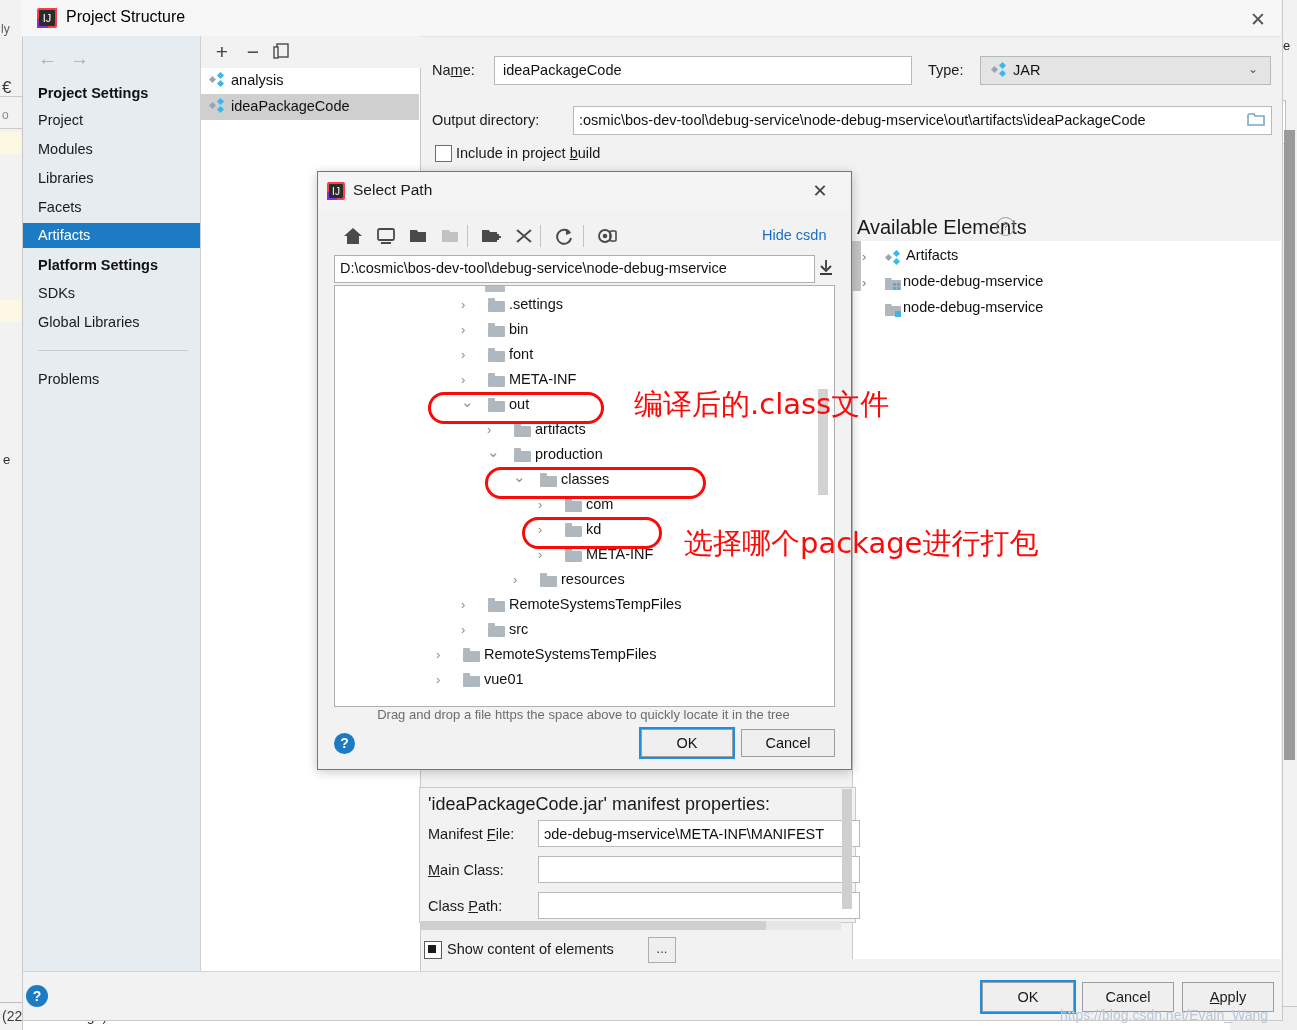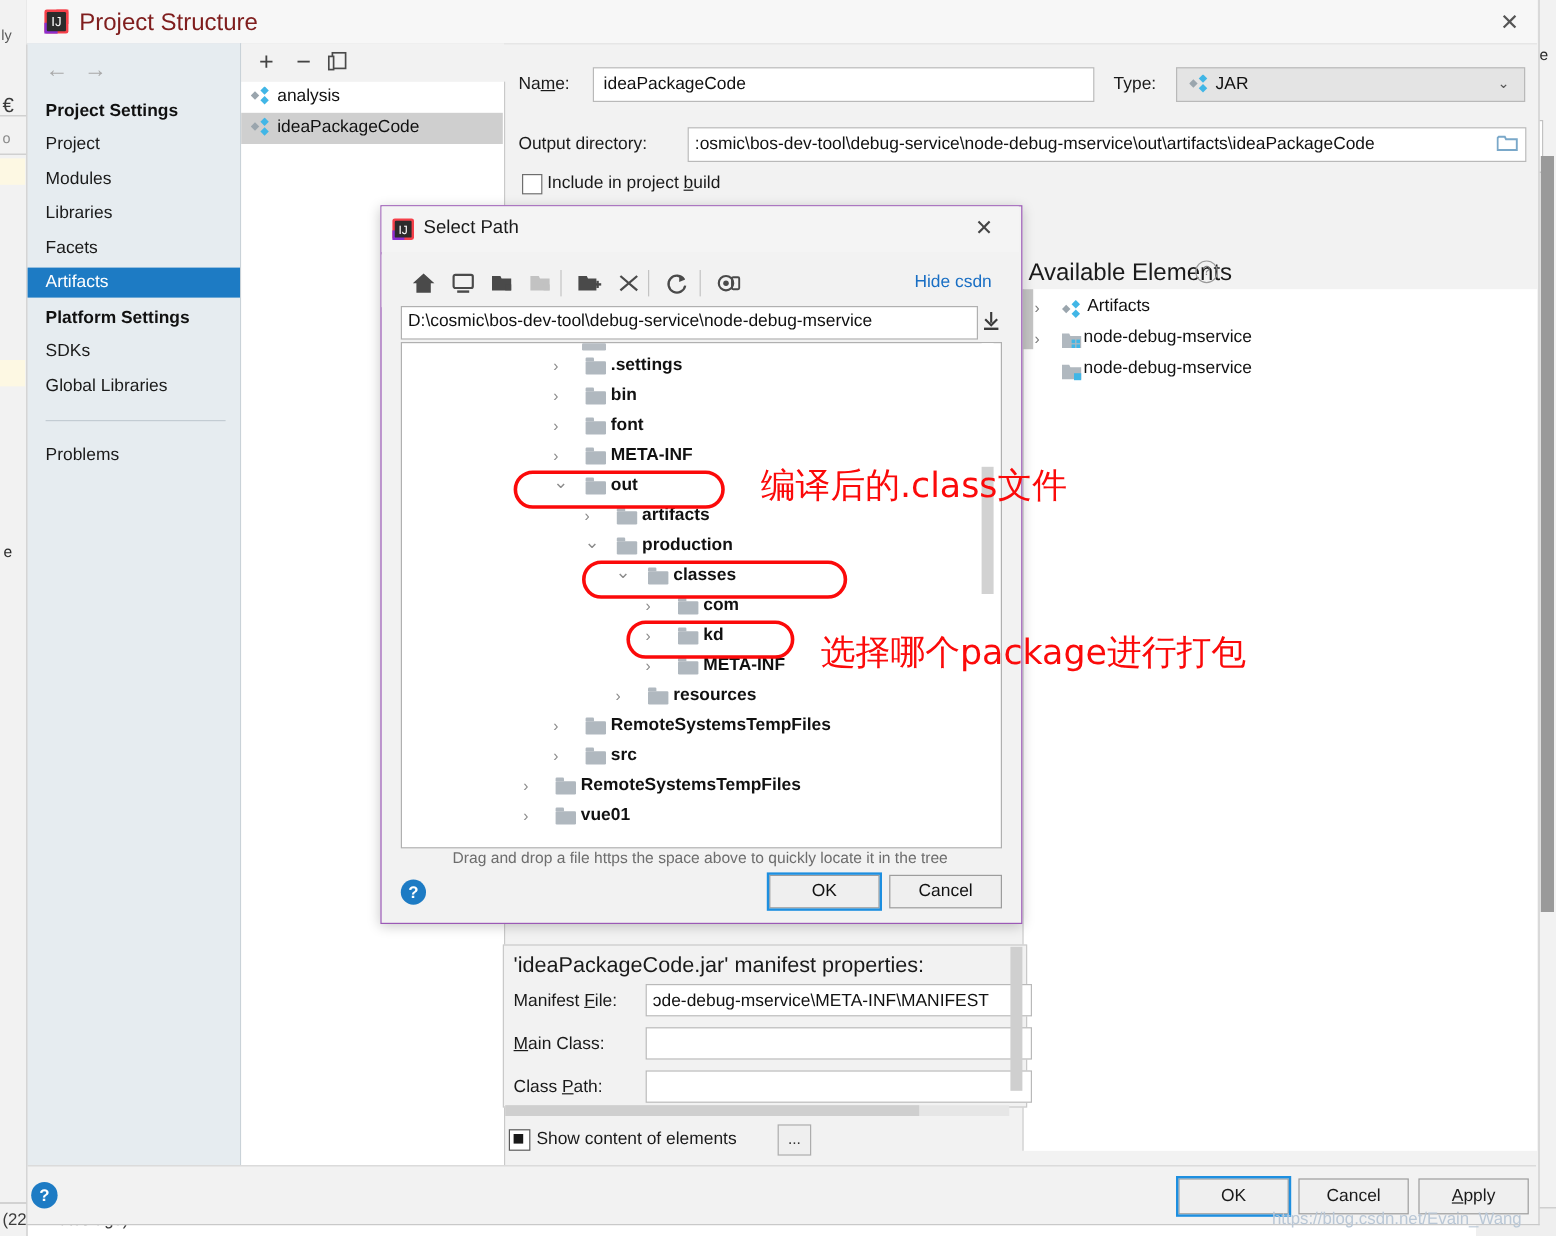--- a/index.html
+++ b/index.html
@@ -24,21 +24,21 @@
   #bg-right-strip{left:1281px;top:0;width:16px;height:1030px;background:#f2f2f2;border-left:1px solid #c8c8c8;}
   #bg-e-right{left:1283px;top:38px;font-size:13px;color:#2b2b2b;}
   #bg-right-box{left:1270px;top:100px;width:14px;height:42px;border:1px solid #c2c2c2;background:#fff;}
   #bg-right-scroll{left:1284px;top:130px;width:11px;height:630px;background:#9a9a9a;}
   #bg-bottom-right{left:1230px;top:1006px;width:67px;height:24px;background:#efefef;border-top:1px solid #c8c8c8;}
 
   
   #ps-window{left:22px;top:0;width:1259px;height:1020px;background:#f2f2f2;border:1px solid #c9c9c9;border-top:none;}
   #ps-titlebar{left:22px;top:0;width:1259px;height:36px;background:#f7f7f7;border-bottom:1px solid #e2e2e2;}
   #ps-title-icon{left:36px;top:7px;width:22px;height:22px;}
-  #ps-title-text{left:66px;top:8px;font-size:20px;color:#7f1d1d;}
+  #ps-title-text{left:66px;top:8px;font-size:16px;color:#000000;}
   #ps-close{left:1245px;top:8px;width:26px;height:22px;text-align:center;font-size:19px;color:#555;cursor:default;}
 
   
   #ps-sidebar{left:23px;top:36px;width:177px;height:935px;background:#e6ecf0;border-right:1px solid #c9d2d8;}
   #nav-back{left:38px;top:48px;font-size:19px;color:#a9a9a9;}
   #nav-fwd{left:70px;top:48px;font-size:19px;color:#a9a9a9;}
   .side-group{position:absolute;left:38px;font-weight:bold;font-size:14.5px;color:#111;}
   .side-item{position:absolute;left:38px;font-size:14.5px;color:#1a1a1a;}
   #side-sel{left:23px;top:223px;width:177px;height:25px;background:#1d7bc4;}
   #side-sel-label{left:38px;top:227px;font-size:14.5px;color:#ffffff;}
@@ -110,21 +110,21 @@
   #tb-sep1{left:467px;top:225px;width:1px;height:22px;background:#c3c3c3;}
   #tb-sep2{left:540px;top:225px;width:1px;height:22px;background:#c3c3c3;}
   #tb-sep3{left:583px;top:225px;width:1px;height:22px;background:#c3c3c3;}
   #hide-path{left:762px;top:227px;font-size:14.5px;color:#1a6fc4;cursor:pointer;}
   #path-input{left:334px;top:255px;width:479px;height:26px;background:#fff;border:1px solid #b0b0b0;}
   #path-value{left:340px;top:260px;font-size:14.5px;color:#111;white-space:nowrap;}
   #path-dl{left:818px;top:258px;width:16px;height:18px;}
   #tree-box{left:334px;top:285px;width:499px;height:420px;background:#fff;border:1px solid #b0b0b0;}
   .t-row{position:absolute;height:25px;white-space:nowrap;}
   .t-arrow{position:absolute;font-size:13px;color:#8c8c8c;}
-  .t-name{position:absolute;font-size:14.5px;color:#111;top:3px;font-weight:bold;}
+  .t-name{position:absolute;font-size:14.5px;color:#111;top:3px;}
   #tree-sb-track{left:818px;top:286px;width:10px;height:417px;background:#ffffff;}
   #tree-sb-thumb{left:818px;top:389px;width:10px;height:106px;background:#d2d2d2;}
   #tree-partial-top{left:485px;top:286px;width:20px;height:6px;background:#b7bdc3;border-radius:1px;}
   #sp-hint{left:334px;top:707px;width:499px;text-align:center;font-size:13px;color:#6d6d6d;}
   #sp-help{left:334px;top:733px;width:21px;height:21px;border-radius:50%;background:#1d7bc4;color:#fff;text-align:center;font-size:14px;line-height:21px;font-weight:bold;}
   #sp-ok{left:641px;top:729px;width:90px;height:26px;background:#efefef;border:1px solid #9d9d9d;outline:2px solid #1d8fe0;text-align:center;font-size:14.5px;line-height:26px;color:#111;}
   #sp-cancel{left:741px;top:729px;width:92px;height:26px;background:#efefef;border:1px solid #9d9d9d;text-align:center;font-size:14.5px;line-height:26px;color:#111;}
 
   
   .redbox{position:absolute;border:3px solid #fb0a0a;border-radius:16px;}

